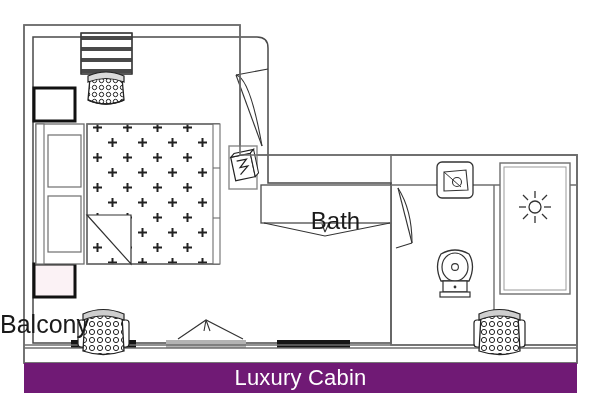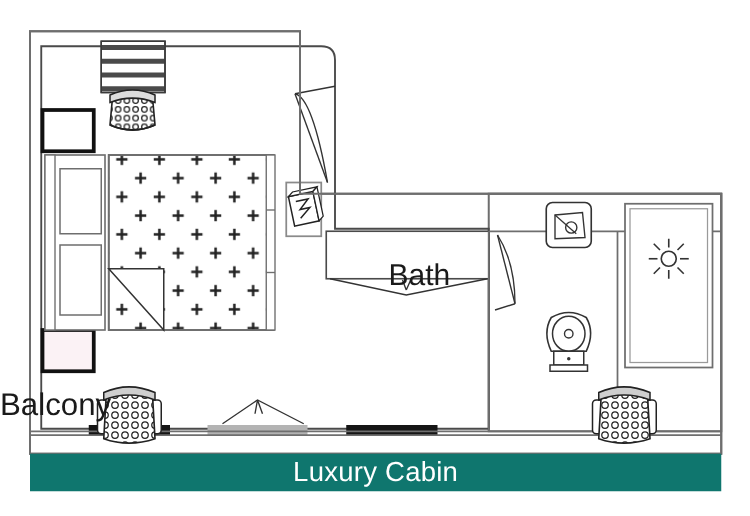--- a/index.html
+++ b/index.html
@@ -45,21 +45,21 @@
     top: 209px;
     font-size: 24px;
   }
   #label-bath span { display: inline-block; margin-left: 71px; text-align: right; }
   #title-banner {
     position: absolute;
     left: 24px;
     top: 363px;
     width: 553px;
     height: 30px;
-    background: #0f766e;
+    background: #701a75;
     display: flex;
     align-items: center;
     justify-content: center;
   }
   #title-banner-text {
     color: #ffffff;
     font-size: 22px;
     font-family: "Liberation Sans", sans-serif;
     letter-spacing: 0.2px;
   }

